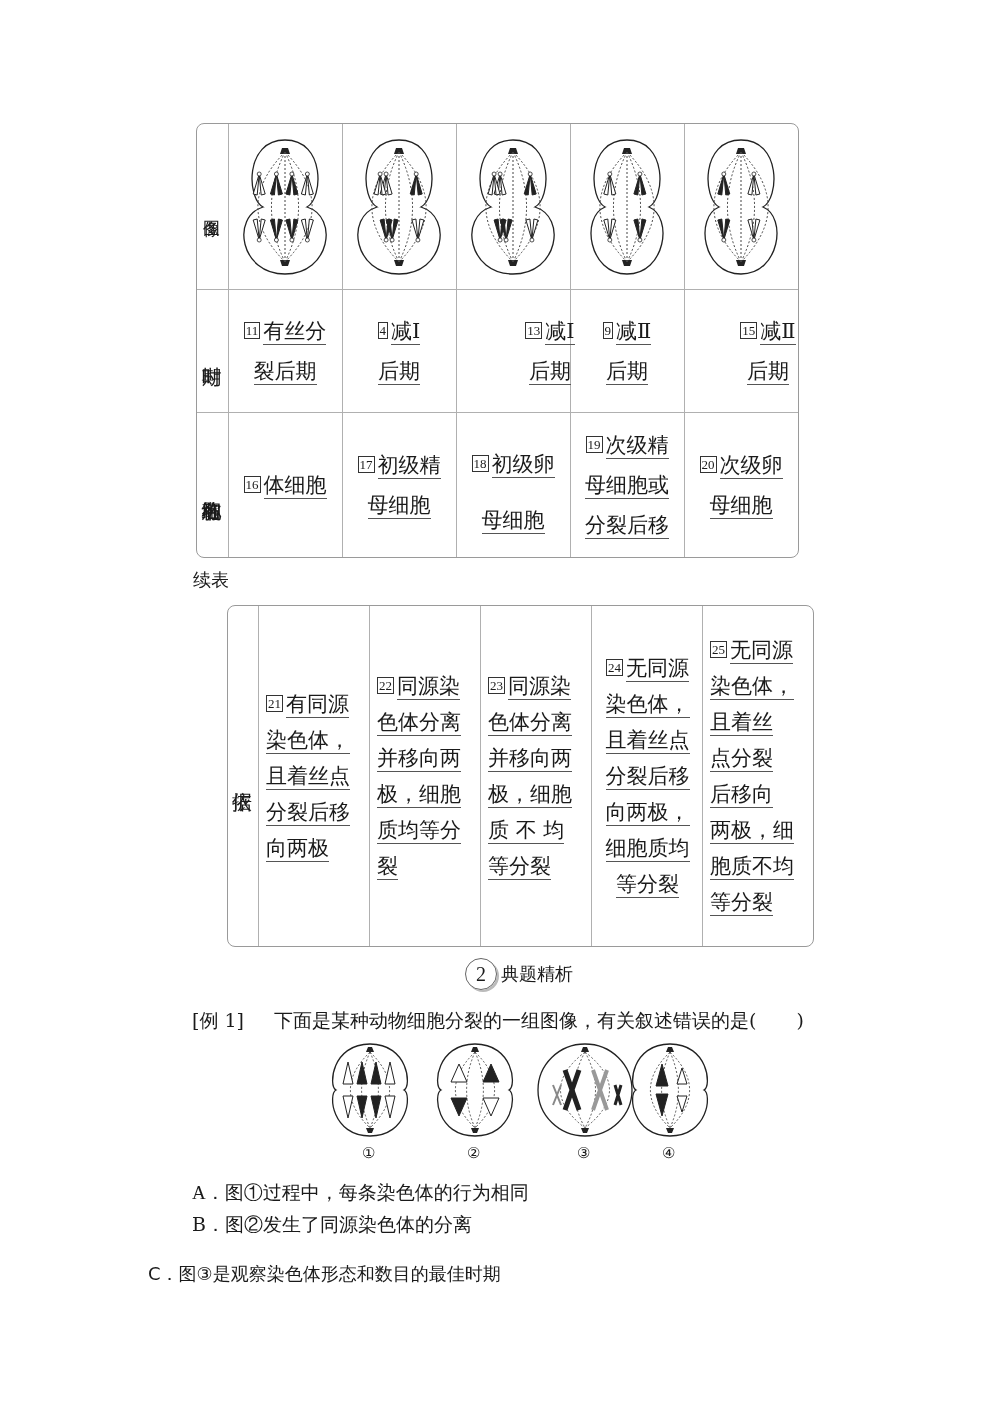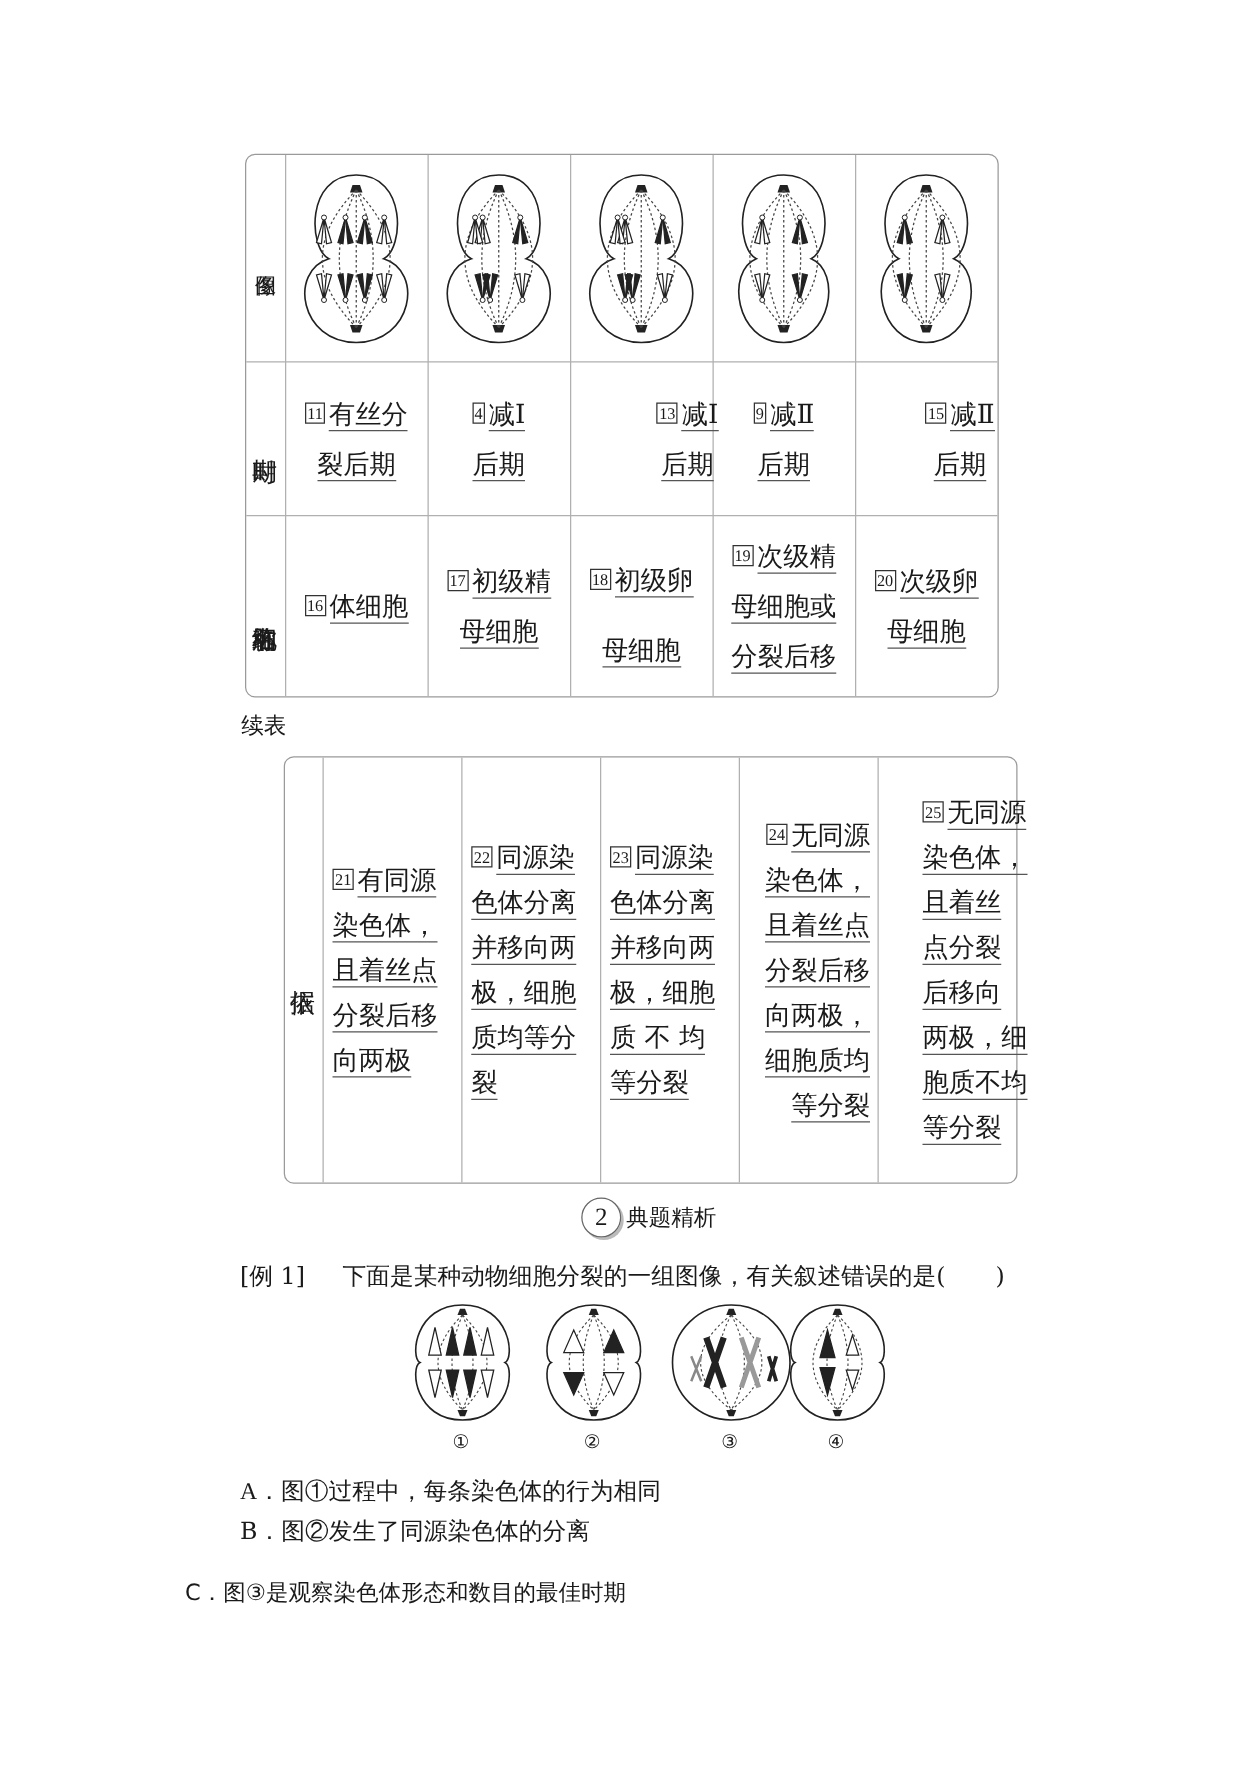--- a/index.html
+++ b/index.html
@@ -275,30 +275,30 @@
         <div class="ln" style="line-height: 36px;"><span class="ul">裂</span></div>
       </div>
       <div class="cell" style="left: 260px; top: 0px; width: 97px; height: 340px; align-items: flex-start;">
         <div class="ln" style="line-height: 36px;"><span class="num">23</span><span class="ul">同源染</span></div>
         <div class="ln" style="line-height: 36px;"><span class="ul">色体分离</span></div>
         <div class="ln" style="line-height: 36px;"><span class="ul">并移向两</span></div>
         <div class="ln" style="line-height: 36px;"><span class="ul">极，细胞</span></div>
         <div class="ln" style="line-height: 36px;"><span class="ul">质 不 均</span></div>
         <div class="ln" style="line-height: 36px;"><span class="ul">等分裂</span></div>
       </div>
-      <div class="cell" style="left: 371px; top: 0px; width: 97px; height: 340px; align-items: flex-end;">
+      <div class="cell" style="left: 371px; top: 0px; width: 97px; height: 340px; align-items: center;">
         <div class="ln" style="line-height: 36px;"><span class="num">24</span><span class="ul">无同源</span></div>
         <div class="ln" style="line-height: 36px;"><span class="ul">染色体，</span></div>
         <div class="ln" style="line-height: 36px;"><span class="ul">且着丝点</span></div>
         <div class="ln" style="line-height: 36px;"><span class="ul">分裂后移</span></div>
         <div class="ln" style="line-height: 36px;"><span class="ul">向两极，</span></div>
         <div class="ln" style="line-height: 36px;"><span class="ul">细胞质均</span></div>
         <div class="ln" style="line-height: 36px;"><span class="ul">等分裂</span></div>
       </div>
-      <div class="cell" style="left: 510px; top: 0px; width: 97px; height: 340px; align-items: flex-start;">
+      <div class="cell" style="left: 482px; top: 0px; width: 97px; height: 340px; align-items: flex-start;">
         <div class="ln" style="line-height: 36px;"><span class="num">25</span><span class="ul">无同源</span></div>
         <div class="ln" style="line-height: 36px;"><span class="ul">染色体，</span></div>
         <div class="ln" style="line-height: 36px;"><span class="ul">且着丝</span></div>
         <div class="ln" style="line-height: 36px;"><span class="ul">点分裂</span></div>
         <div class="ln" style="line-height: 36px;"><span class="ul">后移向</span></div>
         <div class="ln" style="line-height: 36px;"><span class="ul">两极，细</span></div>
         <div class="ln" style="line-height: 36px;"><span class="ul">胞质不均</span></div>
         <div class="ln" style="line-height: 36px;"><span class="ul">等分裂</span></div>
       </div>
     </div>

